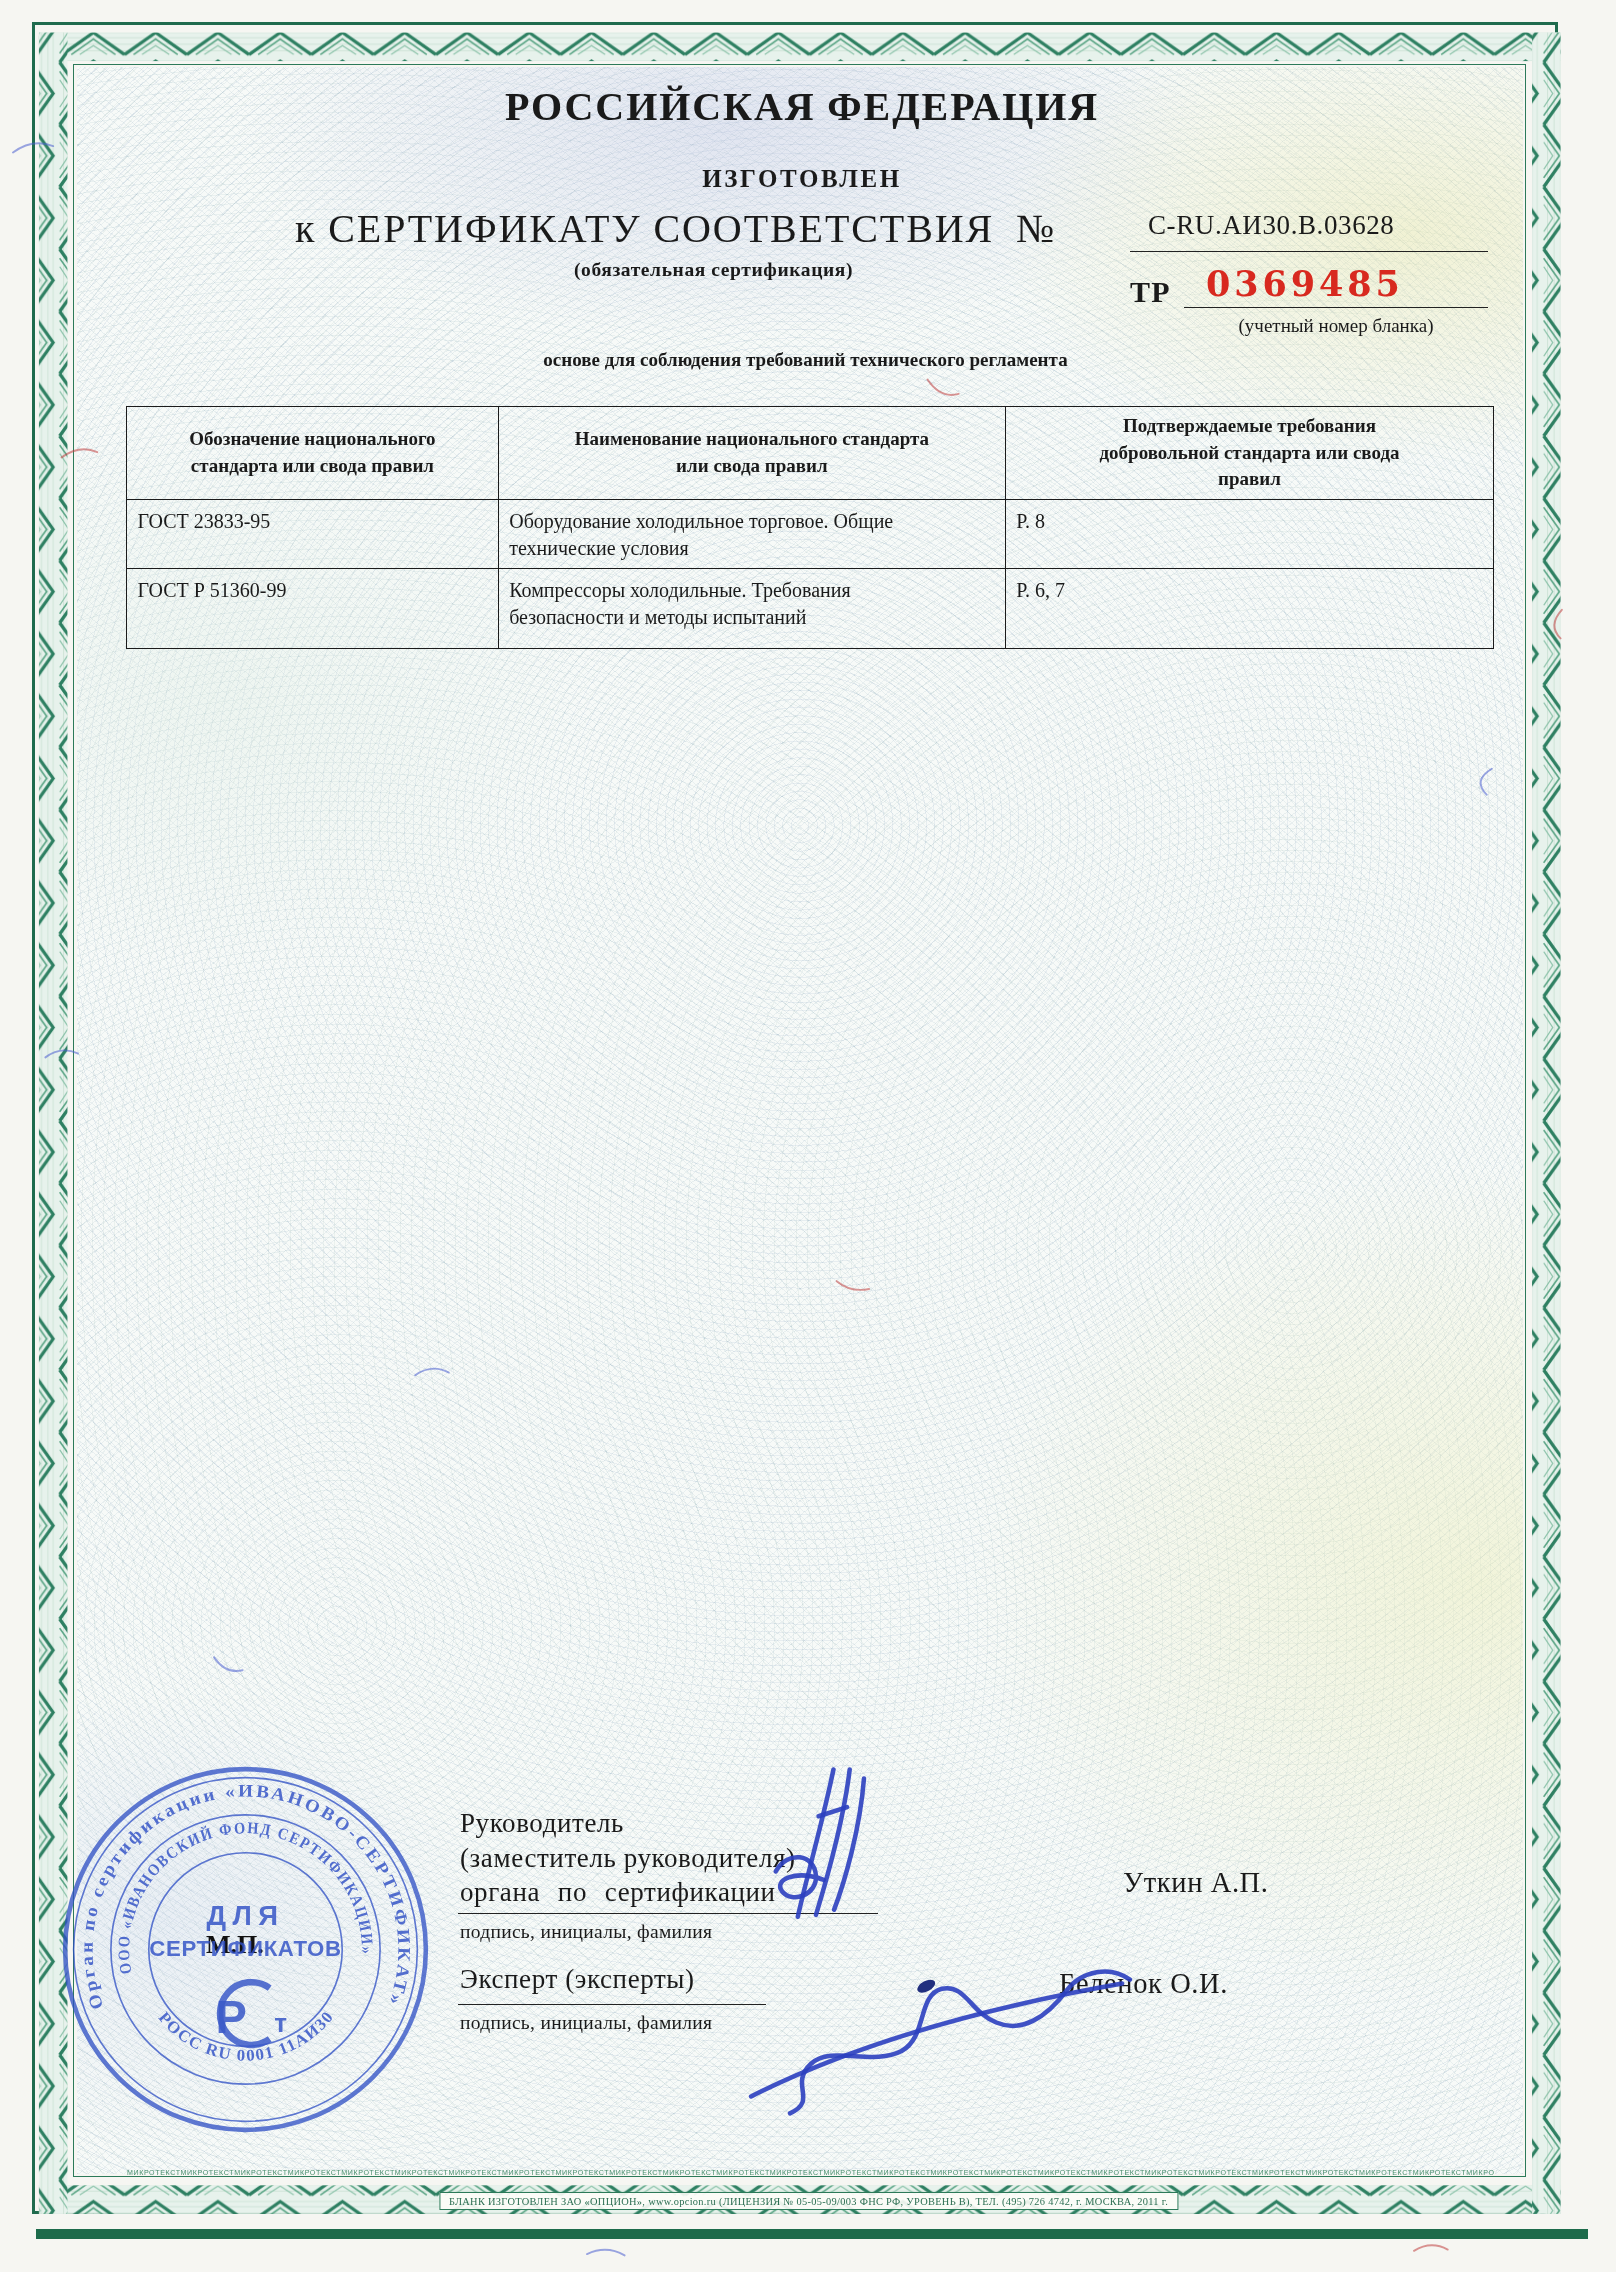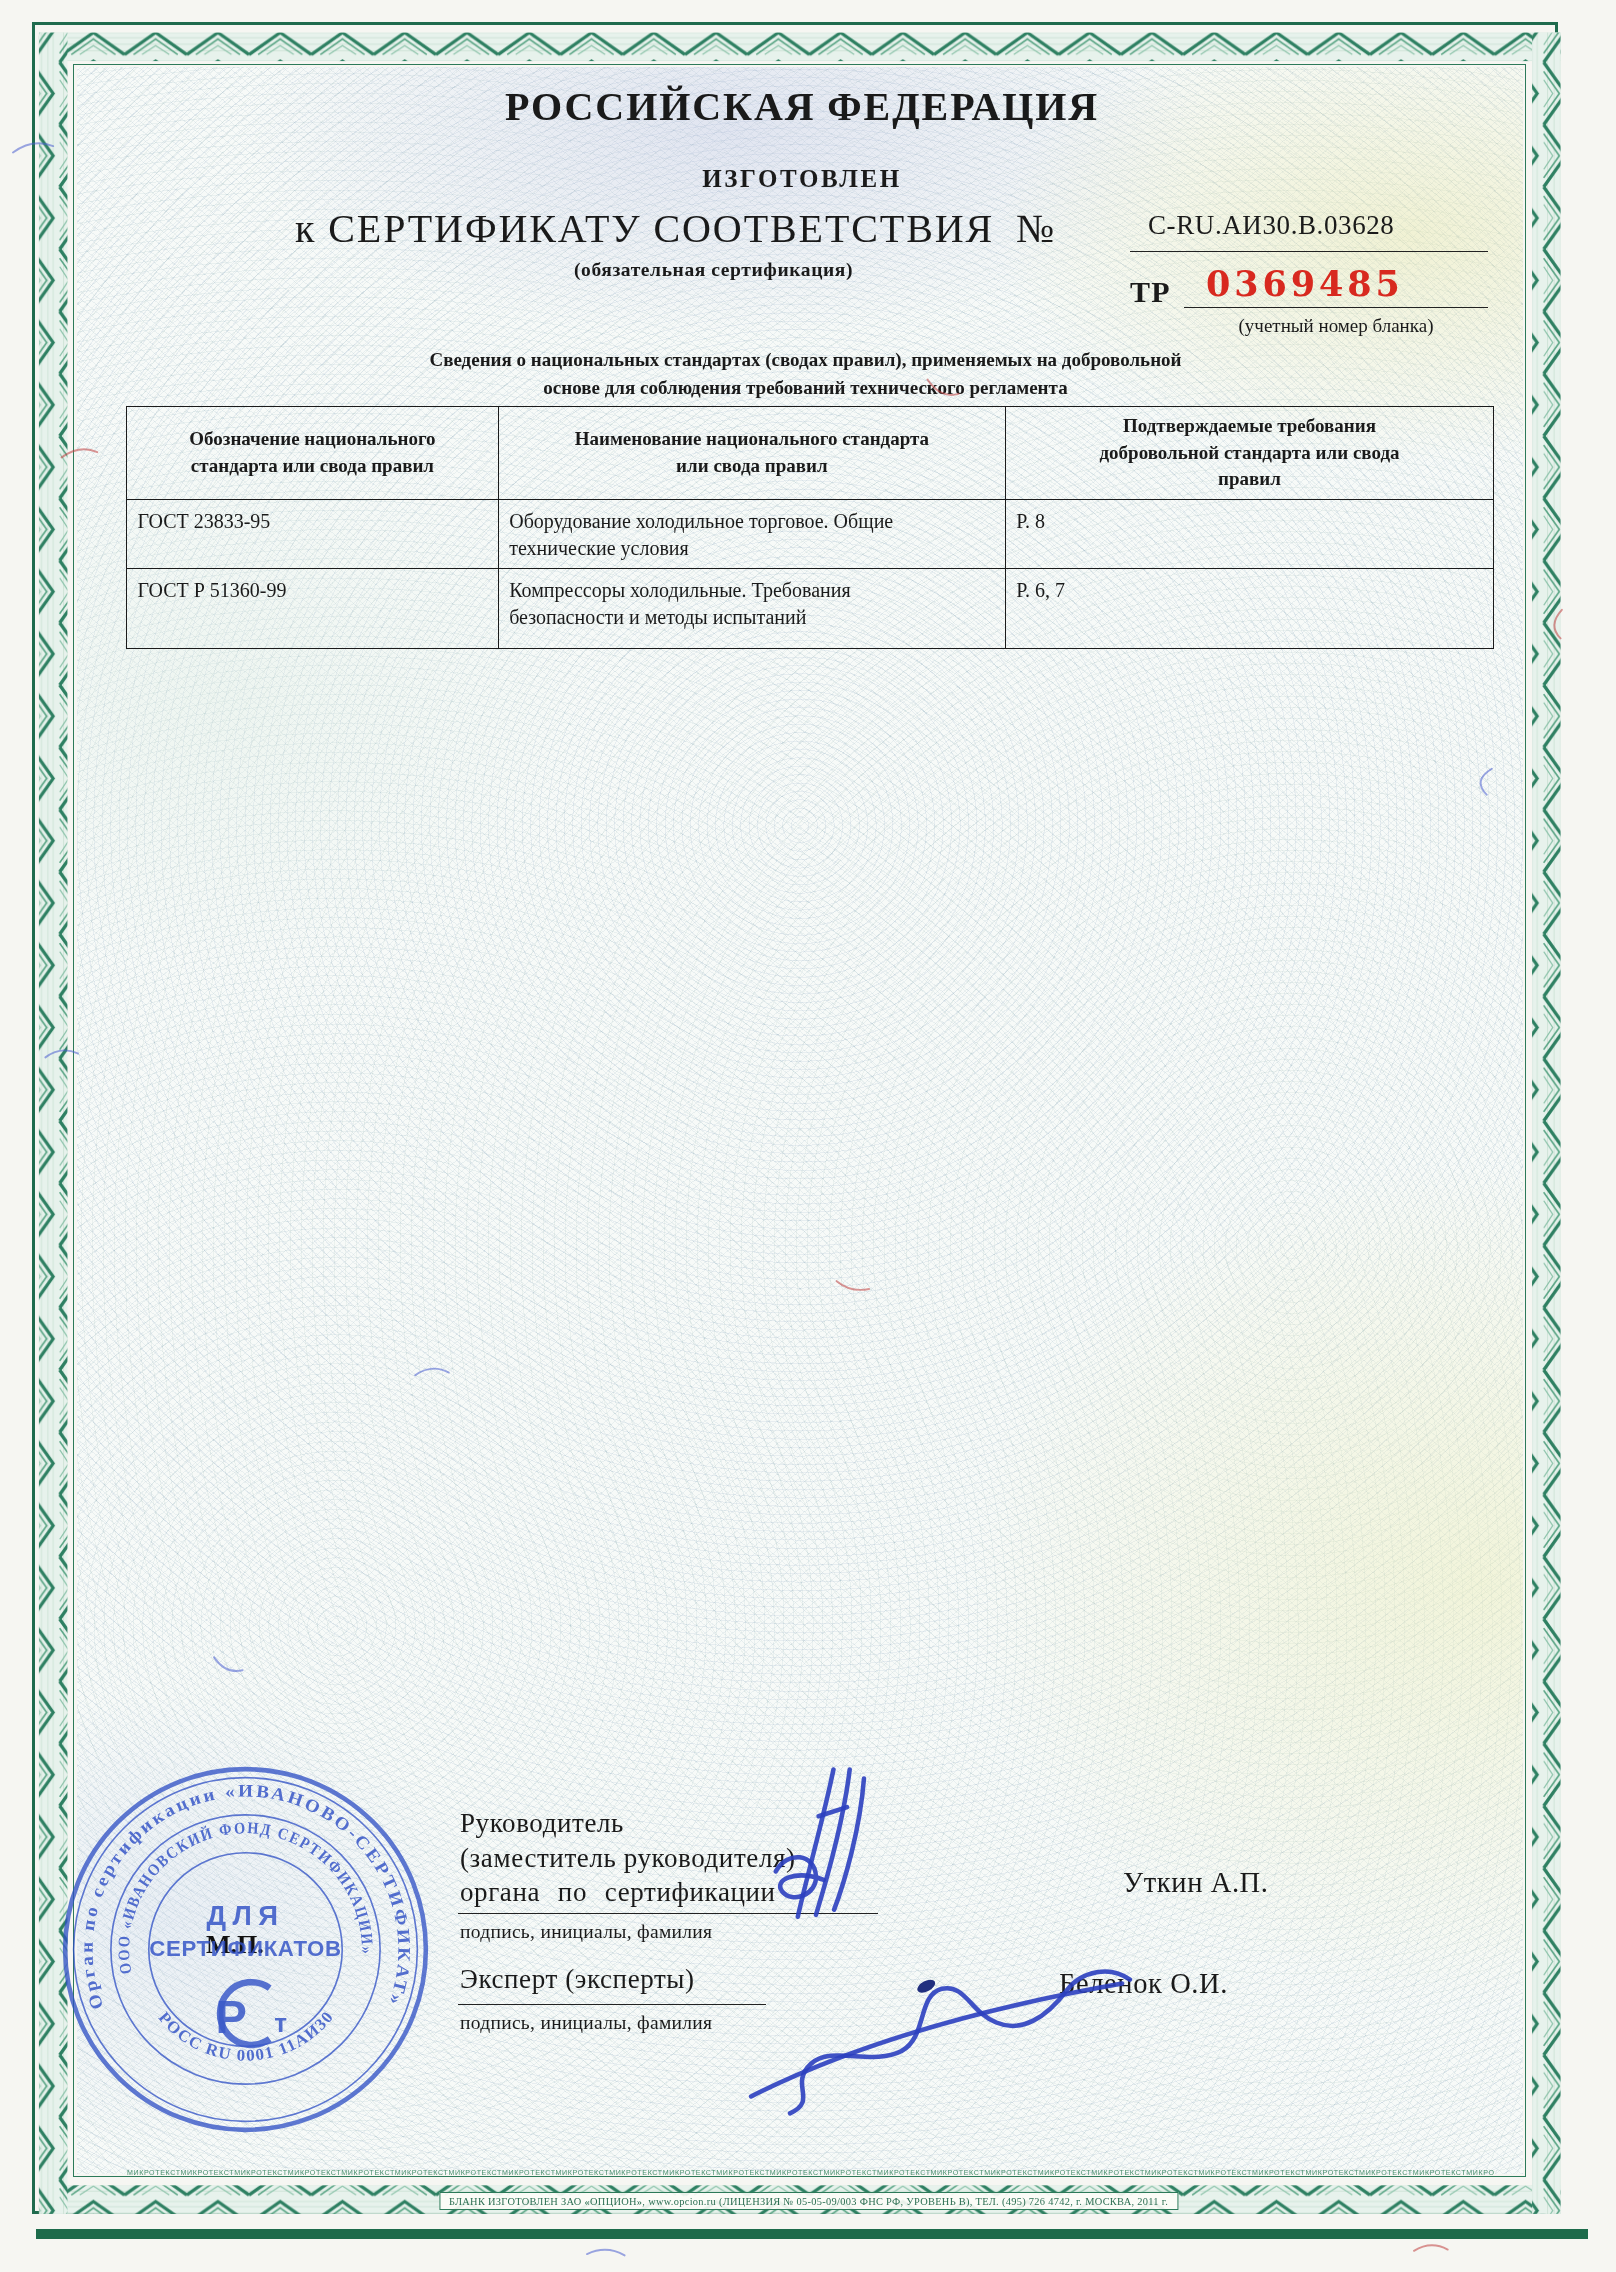--- a/index.html
+++ b/index.html
@@ -130,21 +130,20 @@
 <div class="subtitle-row">
   <span>к СЕРТИФИКАТУ СООТВЕТСТВИЯ</span><span class="nosign">№</span>
 </div>
 <div class="cert-number-line">C-RU.АИ30.В.03628</div>
 <div class="cert-kind">(обязательная сертификация)</div>
 <div class="tr-label">ТР</div>
 <div class="blank-number-line">0369485</div>
 <div class="blank-caption">(учетный номер бланка)</div>
 
 <div class="intro">
-  <div>Сведения о национальных стандартах (сводах правил), применяемых на добровольной</div>
   <div>основе для соблюдения требований технического регламента</div>
 </div>
 
 <table class="doc-table">
   <colgroup>
     <col style="width:27.2%">
       <col style="width:37.1%">
       <col style="width:35.7%">
   </colgroup>
   <tbody>

